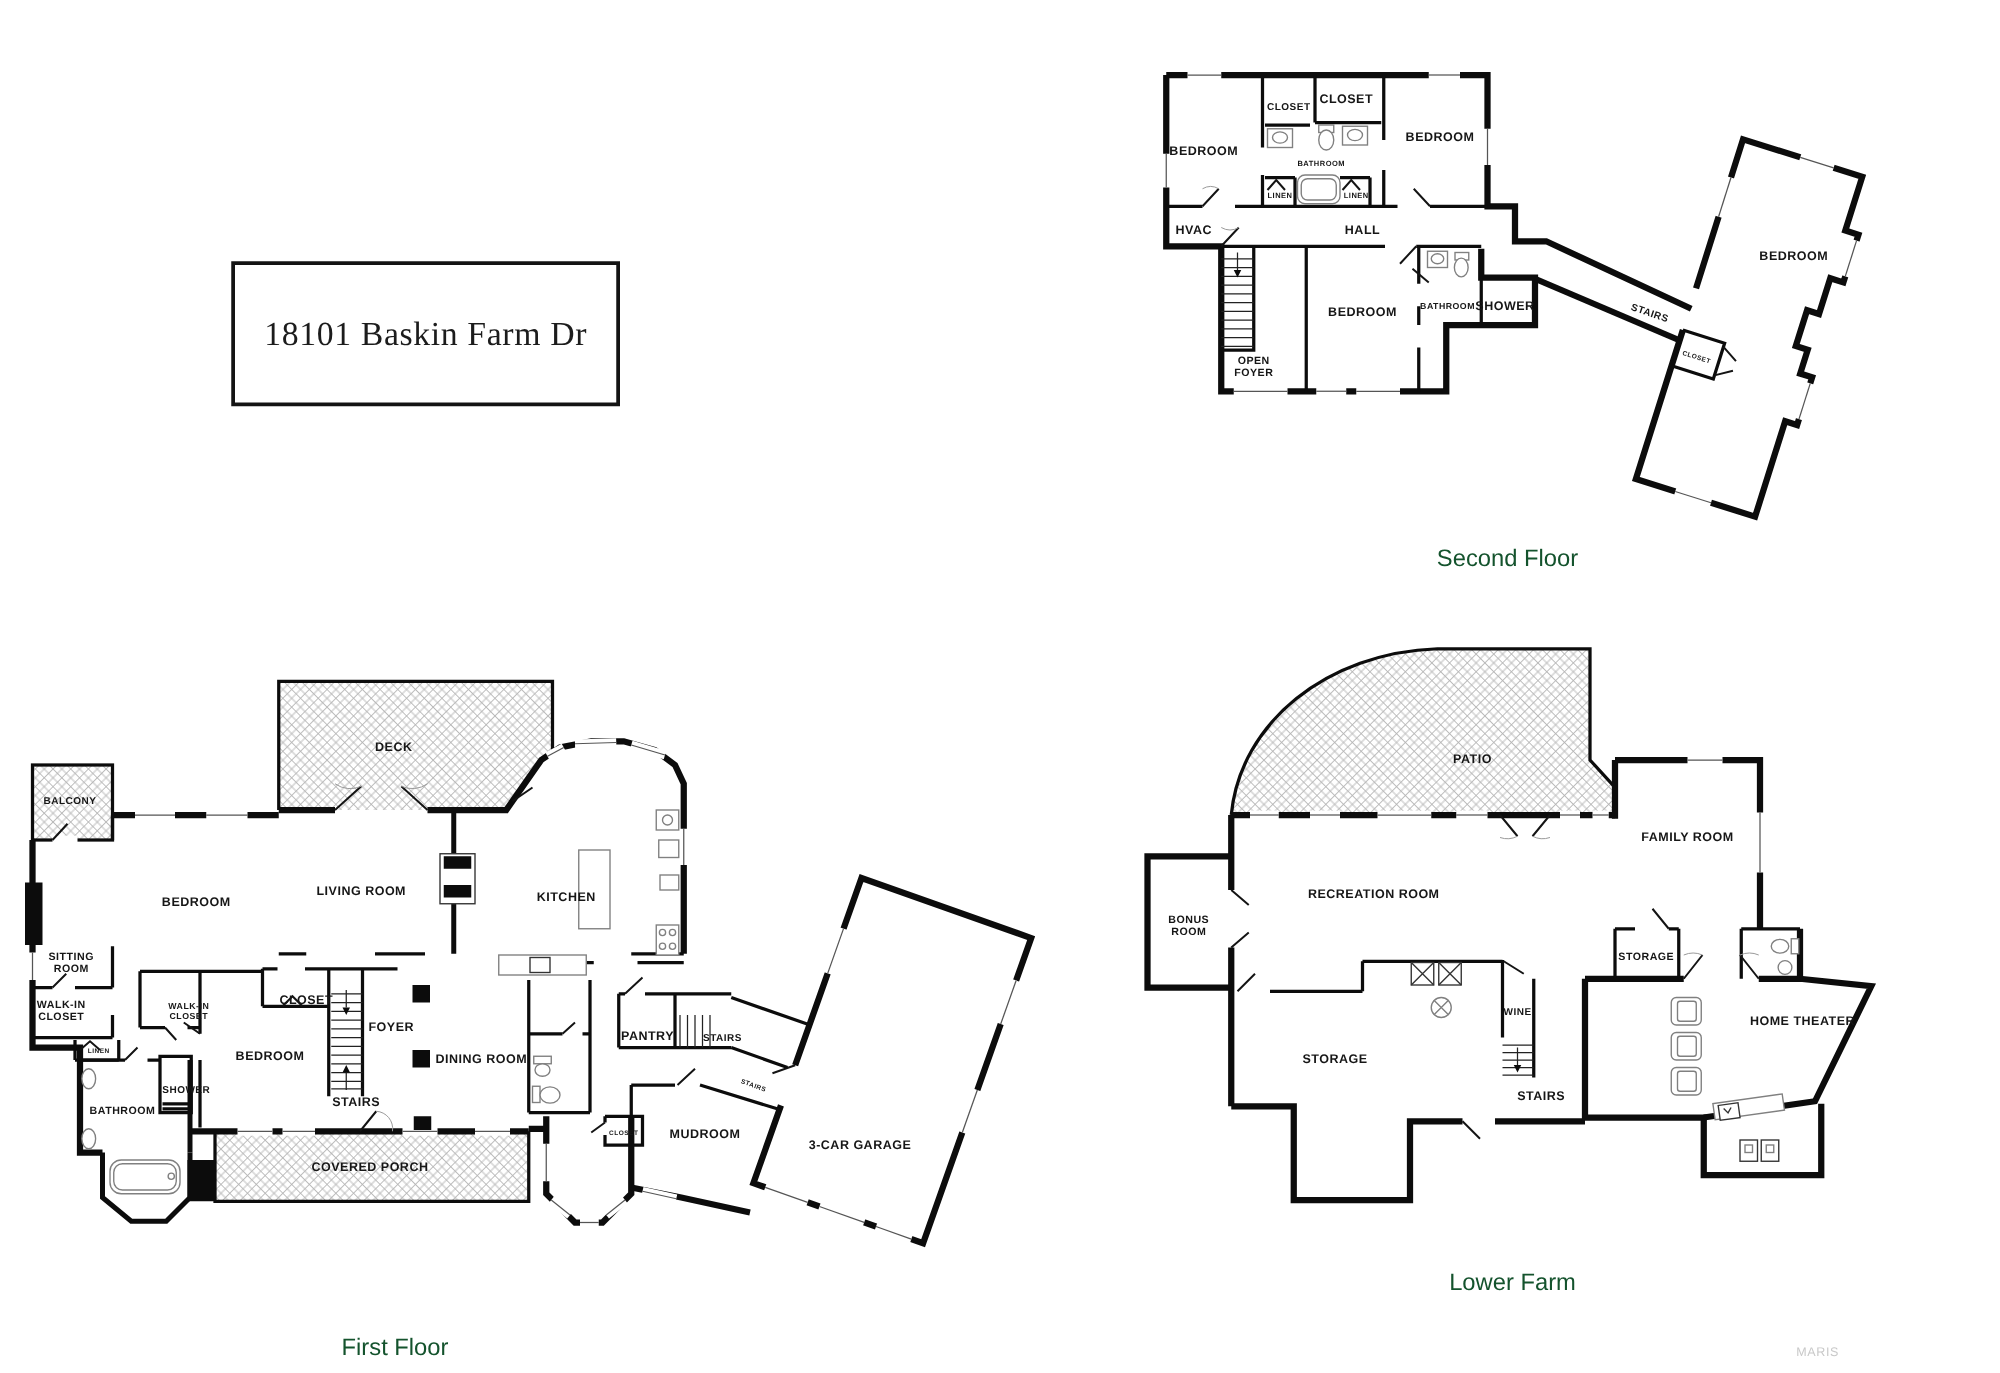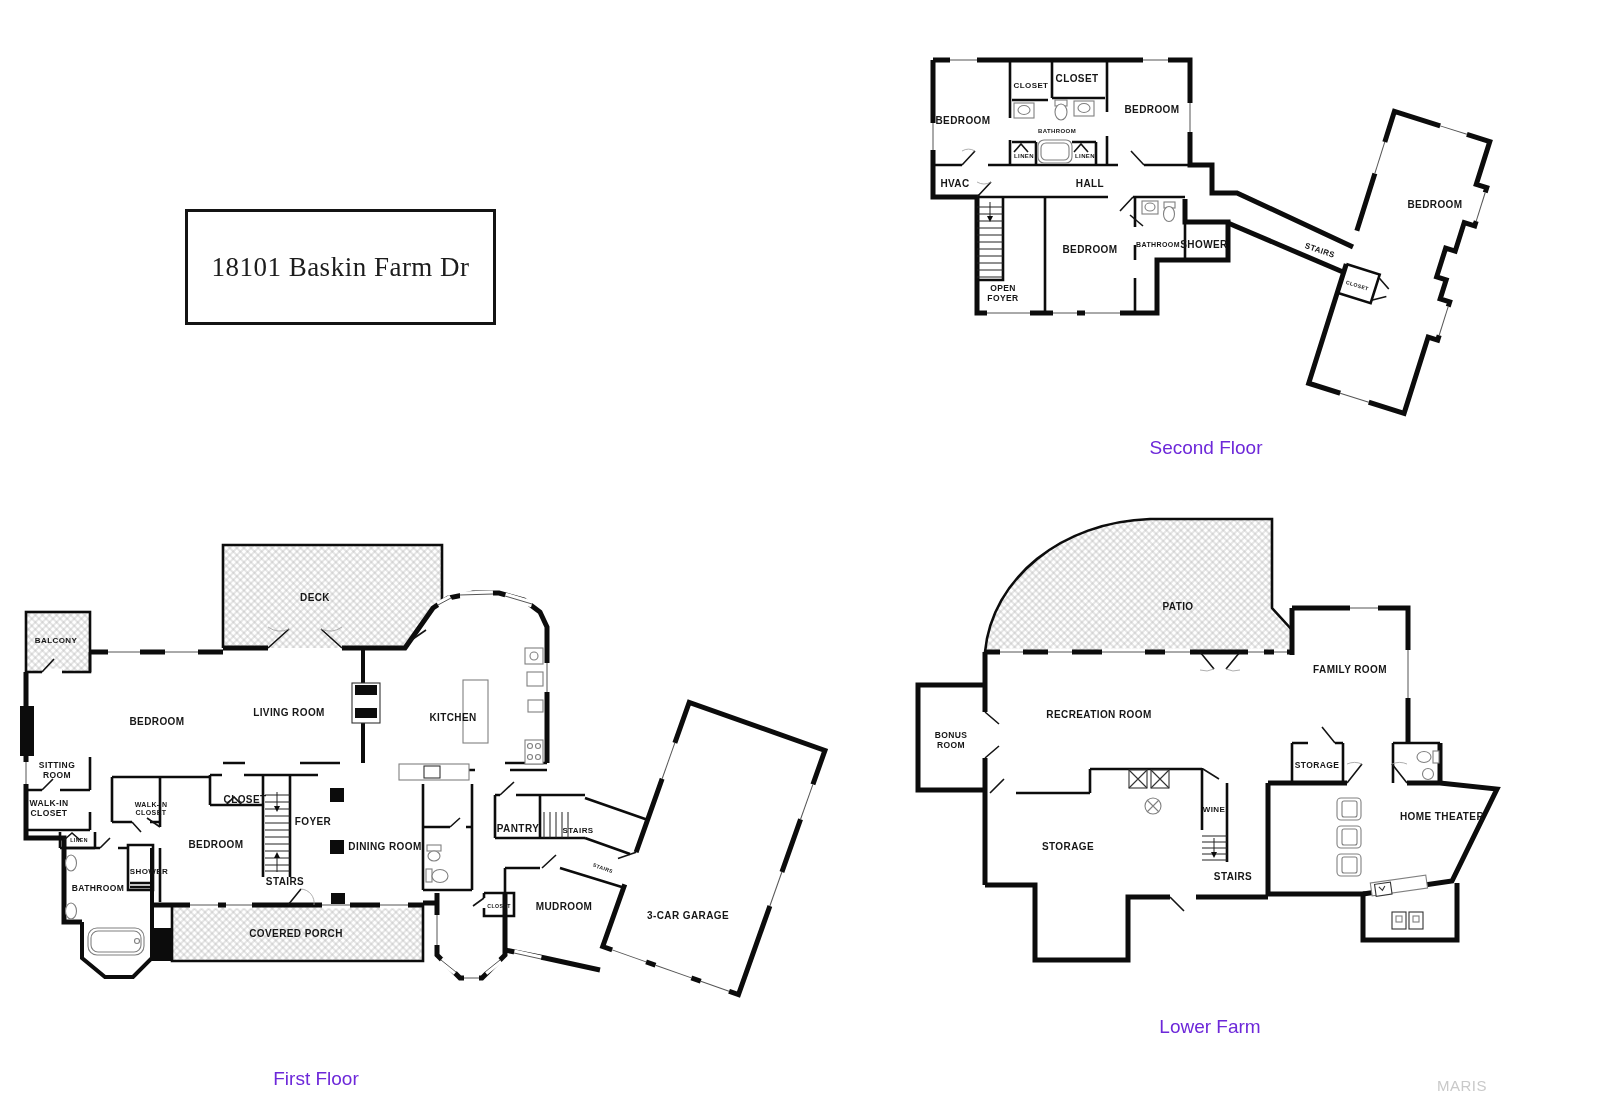--- a/index.html
+++ b/index.html
@@ -2,22 +2,22 @@
 <html><head>
 <meta charset="utf-8">
 <style>
   html,body{margin:0;padding:0;background:#fff;}
   #canvas{position:relative;width:1600px;height:1098px;background:#fff;overflow:hidden;
           font-family:"Liberation Sans",sans-serif;}
   #address-box{position:absolute;left:185px;top:165px;width:305px;height:110px;
        border:3px solid #141414;display:flex;flex-direction:column;justify-content:center;
        align-items:center;text-align:center;font-family:"Liberation Serif",serif;
        font-size:27px;color:#1c1c1c;line-height:35px;letter-spacing:.5px;margin-top:44px;}
-  .floor-title{position:absolute;width:300px;text-align:center;font-size:19px;color:#6d28d9;}
-  #watermark{position:absolute;left:1437px;top:1077px;font-size:15px;color:#c9c9c9;letter-spacing:.5px;}
+  .floor-title{position:absolute;width:300px;text-align:center;font-size:19px;color:#14532d;}
+  #watermark{position:absolute;left:1437px;top:1077px;font-size:10px;color:#c9c9c9;letter-spacing:.5px;}
   svg{position:absolute;overflow:visible;}
   .w5{stroke:#0c0c0c;stroke-width:5;fill:none;stroke-linejoin:miter;}
   .w4{stroke:#0c0c0c;stroke-width:4;fill:none;}
   .w3{stroke:#0c0c0c;stroke-width:2.6;fill:none;}
   .ww{stroke:#ffffff;stroke-width:7;fill:none;}
   .wl{stroke:#555;stroke-width:1;fill:none;}
   .door{stroke:#141414;stroke-width:1.6;fill:none;}
   .arc{stroke:#9a9a9a;stroke-width:.8;fill:none;}
   .tread{stroke:#222;stroke-width:1;fill:none;}
   .fx{stroke:#808080;stroke-width:1.1;fill:#fff;}

